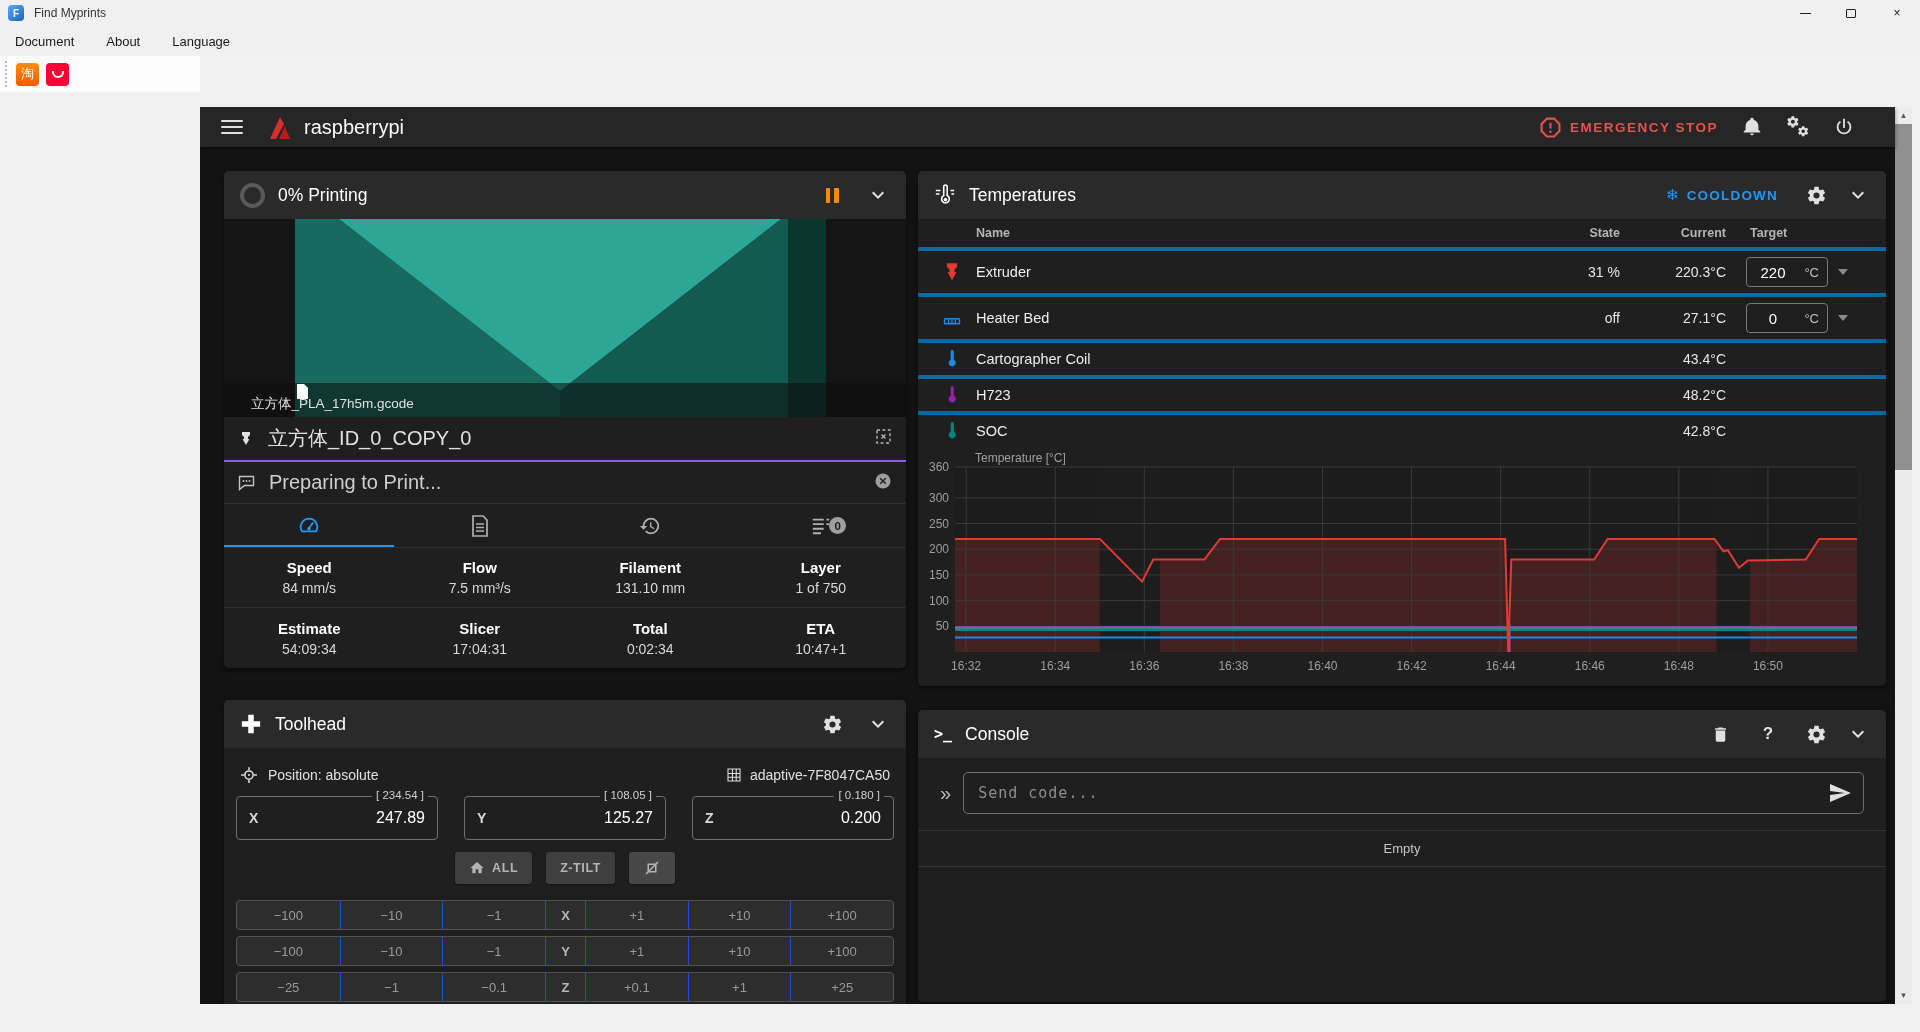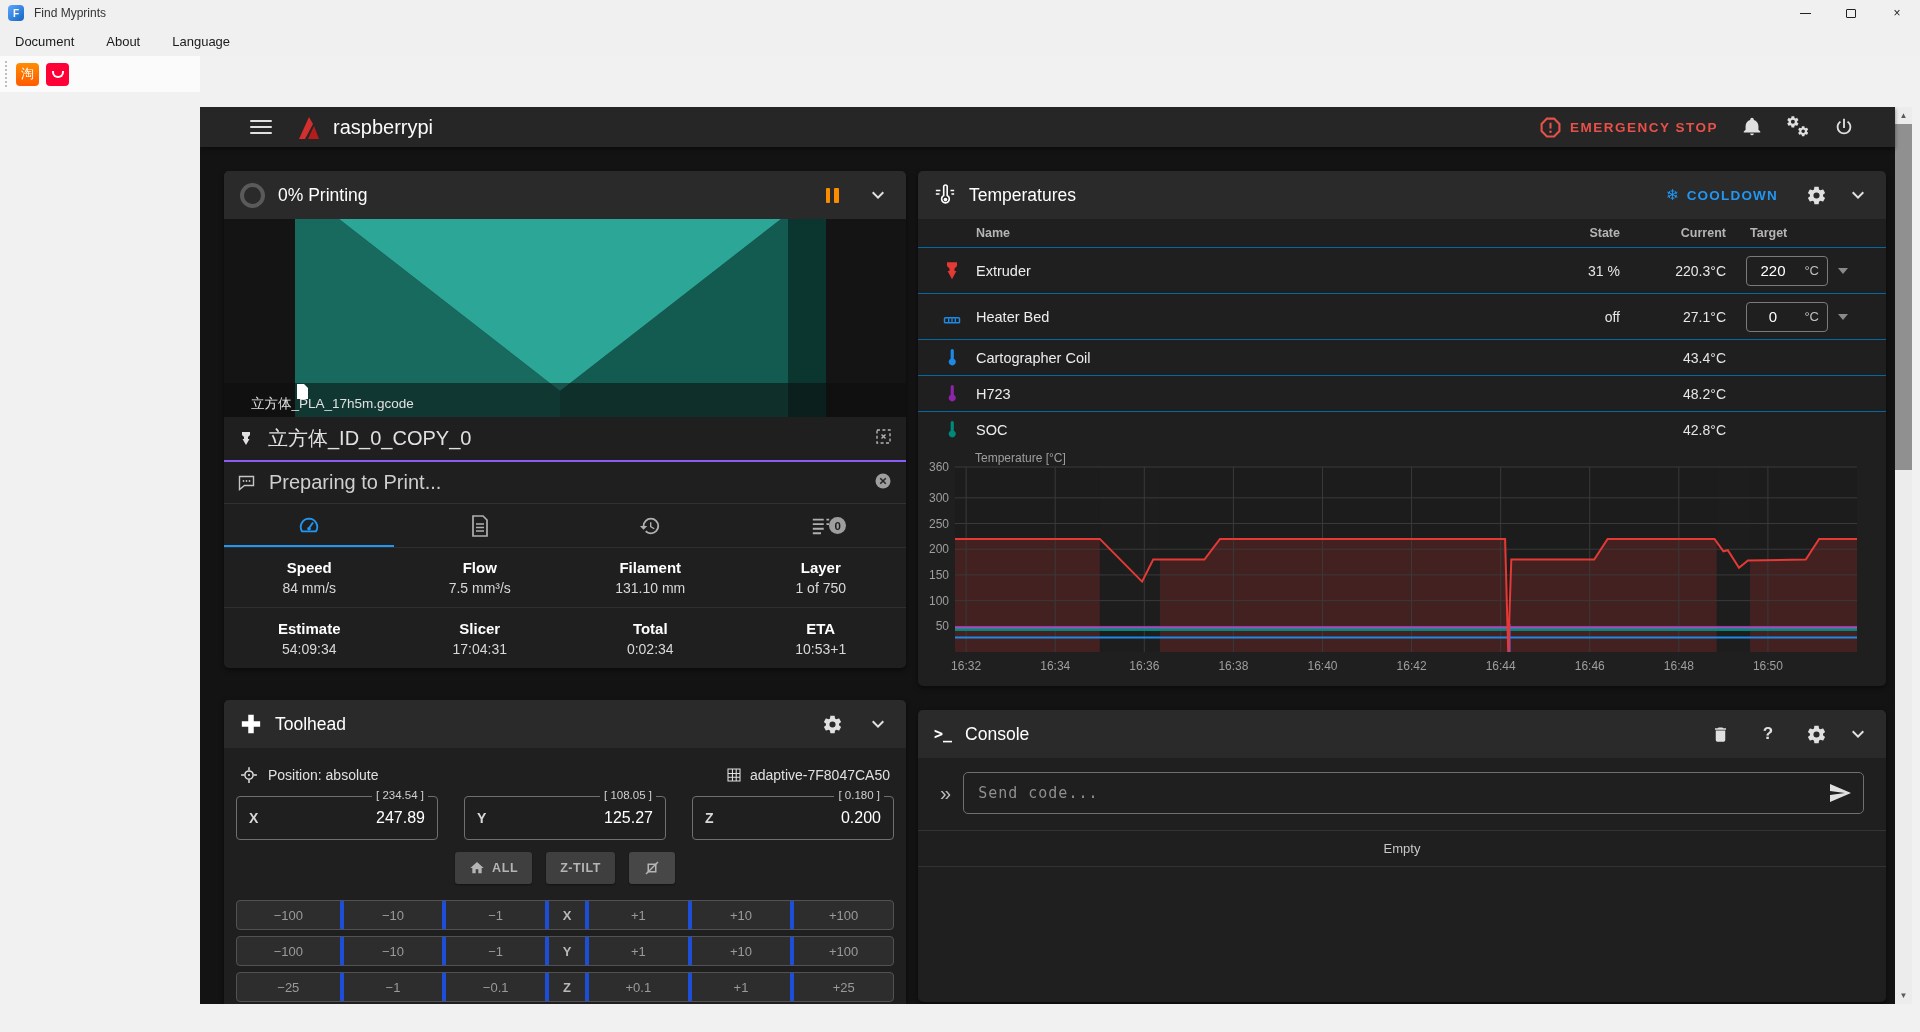--- a/index.html
+++ b/index.html
@@ -25,21 +25,21 @@
 
   
   #sidebar { position:absolute; left:0; top:92px; width:200px; height:912px; background:#fbfbfb; }
   .side-label { font-size:12.5px; color:#333; margin:8px 0 4px 8px; }
   #scan-input { display:block; width:184px; height:26px; margin-left:8px; border:1px solid #dcdcdc; border-bottom-color:#9a9a9a; background:#fff; font-size:13px; color:#1a1a1a; padding:0 6px; font-family:inherit; }
   .equip-item { width:189px; margin-left:8px; height:24px; line-height:24px; font-size:14.5px; color:#1a1a1a; padding-left:4px; }
   .equip-item.sel { background:#3b444b; color:#fff; }
 
   
   #webview { position:absolute; left:200px; top:107px; width:1712px; height:897px; background:#131313; overflow:hidden; }
-  #navbar { position:absolute; left:0; top:0; width:1695px; height:40px; background:#262626; display:flex; align-items:center; box-shadow:0 2px 4px rgba(0,0,0,.45); z-index:5;padding-left:29px; }
+  #navbar { position:absolute; left:0; top:0; width:1695px; height:40px; background:#262626; display:flex; align-items:center; box-shadow:0 2px 4px rgba(0,0,0,.45); z-index:5; }
   .burger { width:22px; margin-left:21px; display:flex; flex-direction:column; gap:4px; }
   .burger span { display:block; height:2px; background:#e0e0e0; border-radius:1px; }
   #logo { margin-left:22px; }
   #hostname { margin-left:12px; font-size:20px; color:#fafafa; }
   #nav-right { position:absolute; right:17px; top:0; height:40px; display:flex; align-items:center; padding-right:22px; }
   #estop { display:flex; align-items:center; gap:9px; color:#e8514a; font-weight:bold; font-size:13.5px; letter-spacing:1.5px; margin-right:22px; }
   .nav-ic { width:24px; height:24px; margin-left:22px; color:#e0e0e0; display:flex; align-items:center; justify-content:center; }
 
   
   .card { position:absolute; background:#1f1f1f; border-radius:5px; box-shadow:0 2px 5px rgba(0,0,0,.5); overflow:hidden; }
@@ -78,29 +78,29 @@
   #mesh { margin-left:auto; display:flex; align-items:center; gap:8px; font-size:14px; color:#e0e0e0; }
   #xyz-row { margin:4px 12px 0; height:44px; display:flex; gap:26px; }
   .axis-box { position:relative; flex:1; border:1px solid #6f6f6f; border-radius:4px; display:flex; align-items:center; padding:0 12px; }
   .axis-limit { position:absolute; top:-8px; right:9px; background:#1f1f1f; padding:0 4px; font-size:11.5px; color:#cfcfcf; }
   .axis-letter { font-size:14px; font-weight:bold; color:#d8d8d8; }
   .axis-value { margin-left:auto; font-size:16px; color:#fff; }
   #home-row { margin-top:12px; height:34px; display:flex; justify-content:center; gap:14px; }
   .tbtn { height:32px; background:#3f3f3f; border-radius:3px; color:#b5b5b5; font-size:12.5px; font-weight:bold; letter-spacing:.6px; display:flex; align-items:center; gap:7px; padding:0 14px; box-shadow:0 1px 2px rgba(0,0,0,.4); }
   .jog { margin:14px 12px 0; height:30px; display:grid; grid-template-columns:1fr 1fr 1fr 40px 1fr 1fr 1fr; border:1px solid #525252; border-radius:4px; background:#2d2d2d; overflow:hidden; }
   .jog + .jog { margin-top:6px; }
-  .jog div { display:flex; align-items:center; justify-content:center; font-size:13px; color:#9a9a9a; border-left:4px solid #1d4ed8; }
+  .jog div { display:flex; align-items:center; justify-content:center; font-size:13px; color:#9a9a9a; border-left:1px solid #1d4ed8; }
   .jog div:first-child { border-left:none; }
   .jog .jaxis { color:#b8b8b8; font-weight:bold; }
 
   
   #temps-card { left:718px; top:64px; width:968px; height:515px; }
   #cooldown { display:flex; align-items:center; gap:7px; color:#2196f3; font-size:13.5px; font-weight:bold; letter-spacing:1.2px; }
   #temps-thead { height:28px; position:relative; font-size:12.5px; font-weight:bold; color:#b5b5b5; }
-  .temp-row { position:relative; border-top:1px solid #0369a1; display:flex; align-items:center; }
+  .temp-row { position:relative; border-top:4px solid #0369a1; display:flex; align-items:center; }
   .t-ic { position:absolute; left:24px; width:20px; height:20px; }
   .t-name { position:absolute; left:58px; font-size:14.5px; color:#ededed; }
   .t-state { position:absolute; right:266px; font-size:14px; color:#e6e6e6; }
   .t-cur { position:absolute; right:160px; font-size:14px; color:#e6e6e6; }
   .target-box { position:absolute; left:828px; width:82px; height:30px; border:1px solid #7a7a7a; border-radius:4px; display:flex; align-items:center; padding:0 8px; }
   .target-box input { width:36px; background:transparent; border:none; outline:none; color:#fff; font-size:15px; font-family:inherit;text-align:center; }
   .target-box .unit { margin-left:auto; font-size:13px; color:#c0c0c0; }
   .caret { position:absolute; left:920px; width:0; height:0; border-left:5px solid transparent; border-right:5px solid transparent; border-top:6px solid #8a8a8a; }
   #chart-wrap { position:relative; height:239px; }
   #chart-title { position:absolute; left:57px; top:4px; font-size:12px; color:#9e9e9e; }
@@ -314,21 +314,21 @@
         <div class="stat">
             <b>Slicer</b>
             <span>17:04:31</span>
           </div>
         <div class="stat">
             <b>Total</b>
             <span>0:02:34</span>
           </div>
         <div class="stat">
             <b>ETA</b>
-            <span>10:53+1</span>
+            <span>10:47+1</span>
           </div>
       </div>
     </div>
 
     <div class="card" id="toolhead-card">
       <div class="card-h">
         <svg width="22" height="22" viewBox="0 0 24 24" fill="#fff">
             <path d="M9 2h6v7h7v6h-7v7H9v-7H2V9h7z"></path>
           </svg>
         <span class="card-title">Toolhead</span>

